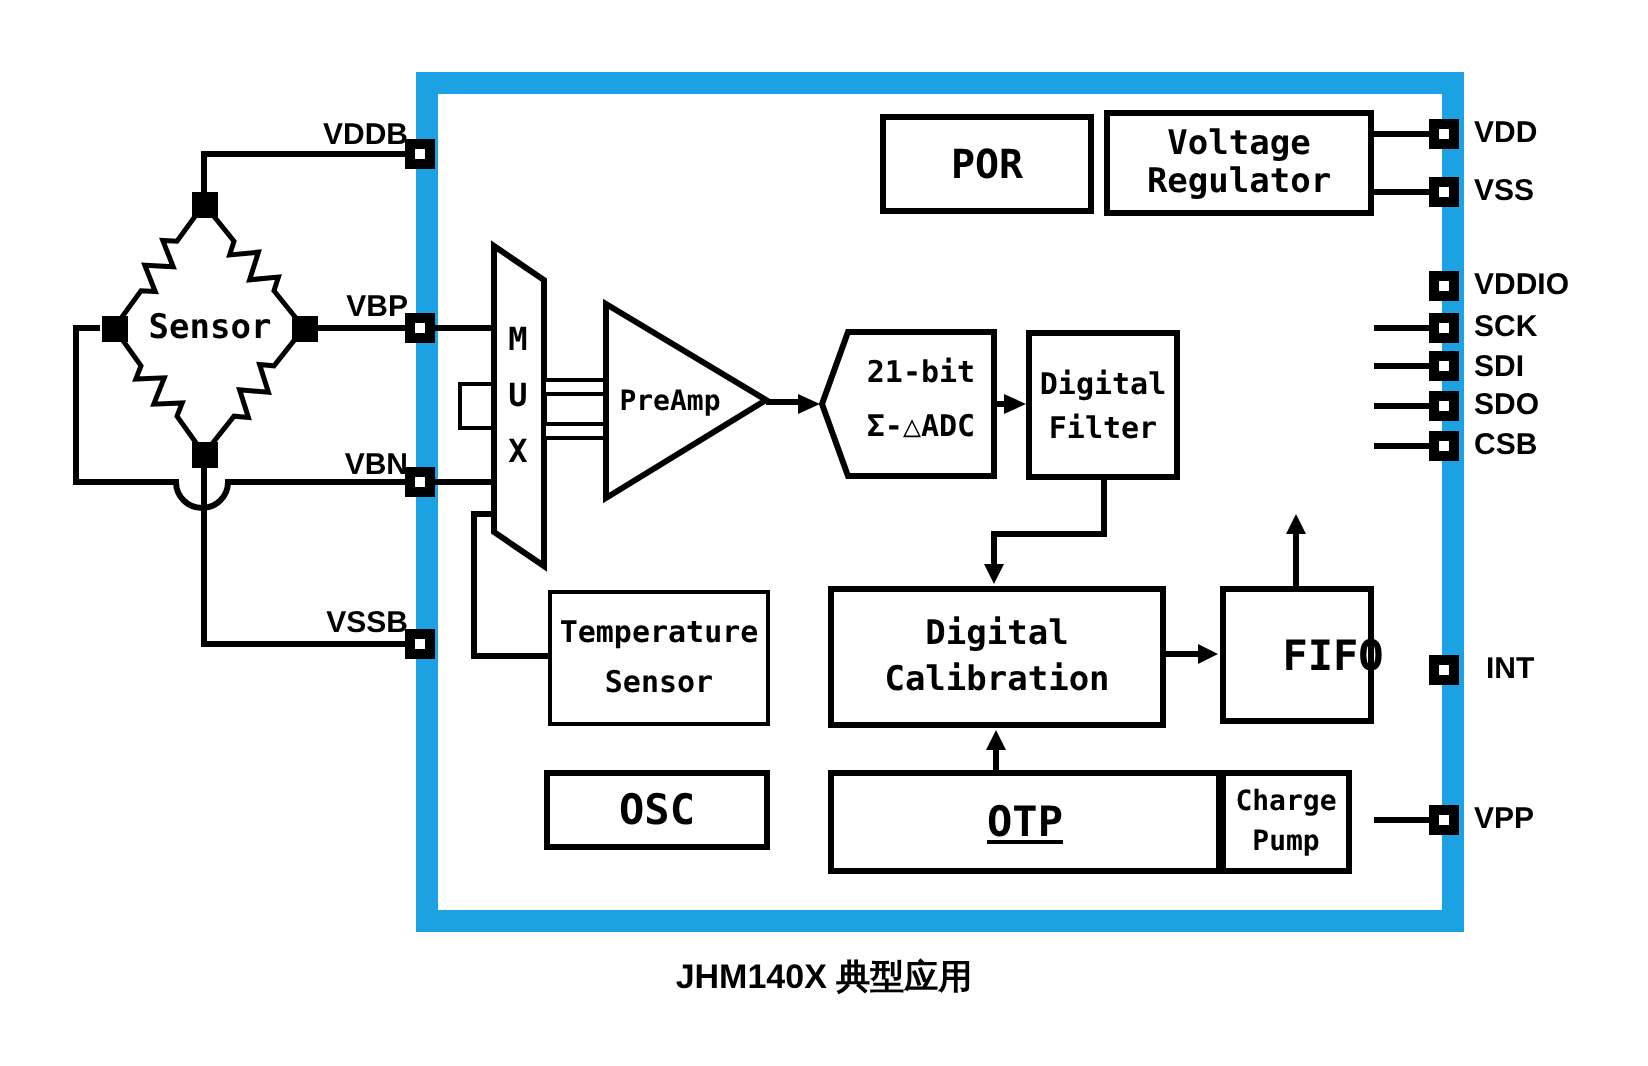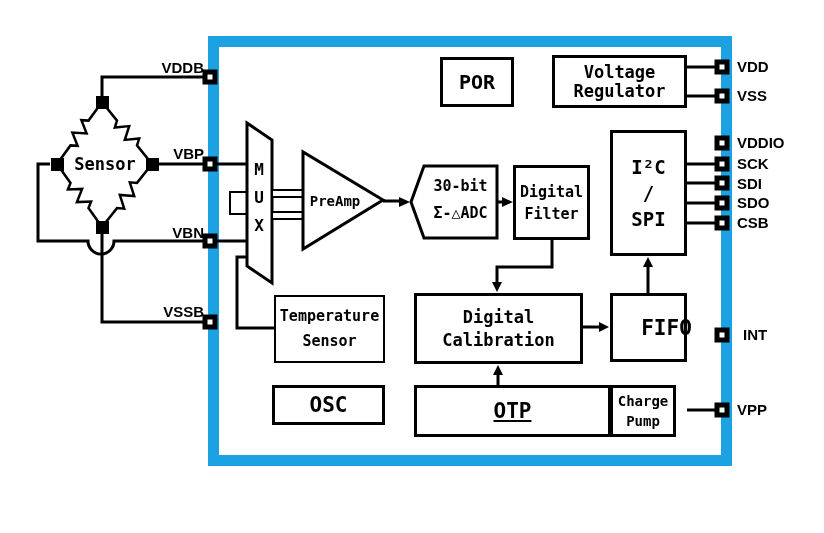--- a/index.html
+++ b/index.html
@@ -96,34 +96,29 @@
       <use href="#pin" x="722" y="143"></use>
       <use href="#pin" x="722" y="164"></use>
       <use href="#pin" x="722" y="183"></use>
       <use href="#pin" x="722" y="203"></use>
       <use href="#pin" x="722" y="223"></use>
       <use href="#pin" x="722" y="335"></use>
       <use href="#pin" x="722" y="410"></use>
     </g>
   </svg>
 
-  <div class="block" style="left:440px;top:57px;width:74px;height:50px;font-size:20px;">
+  <div class="block" style="left:440px;top:57px;width:107px;height:50px;font-size:20px;">
     <span>POR</span>
   </div>
 
   <div class="block" style="left:552px;top:55px;width:135px;height:53px;font-size:17px;line-height:19px;">
     <span>Voltage</span>
     <span>Regulator</span>
   </div>
 
-  <div class="block" style="left:610px;top:130px;width:77px;height:126px;font-size:19px;line-height:26px;">
-    <span>I²C</span>
-    <span>/</span>
-    <span>SPI</span>
-  </div>
 
   <div class="block" style="left:513px;top:165px;width:77px;height:75px;font-size:15px;line-height:22px;">
     <span>Digital</span>
     <span>Filter</span>
   </div>
 
   <div class="block" style="left:274px;top:295px;width:111px;height:68px;font-size:15px;line-height:25px;border-width:2px;">
     <span>Temperature</span>
     <span>Sensor</span>
   </div>
@@ -154,33 +149,34 @@
 
   <div class="blocklabel" style="left:246px;top:156px;width:26px;font-size:16px;line-height:28px;">
     <span style="display:block;">M</span>
     <span style="display:block;">U</span>
     <span style="display:block;">X</span>
   </div>
 
   <div class="blocklabel" style="left:303px;top:193px;width:64px;font-size:14px;">PreAmp</div>
 
   <div class="blocklabel" style="left:424px;top:173px;width:73px;font-size:15px;line-height:27px;">
-    <span style="display:block;">30-bit</span>
+    <span style="display:block;">21-bit</span>
     <span style="display:block;">Σ-△ADC</span>
   </div>
 
   <div class="pinlabel rt" style="left:134px;top:59px;">VDDB</div>
   <div class="pinlabel rt" style="left:134px;top:145px;">VBP</div>
   <div class="pinlabel rt" style="left:134px;top:224px;">VBN</div>
   <div class="pinlabel rt" style="left:134px;top:303px;">VSSB</div>
 
   <div class="pinlabel" style="left:737px;top:58px;">VDD</div>
   <div class="pinlabel" style="left:737px;top:87px;">VSS</div>
   <div class="pinlabel" style="left:737px;top:134px;">VDDIO</div>
   <div class="pinlabel" style="left:737px;top:155px;">SCK</div>
   <div class="pinlabel" style="left:737px;top:175px;">SDI</div>
   <div class="pinlabel" style="left:737px;top:194px;">SDO</div>
   <div class="pinlabel" style="left:737px;top:214px;">CSB</div>
   <div class="pinlabel" style="left:743px;top:326px;">INT</div>
   <div class="pinlabel" style="left:737px;top:401px;">VPP</div>
 
+  <div class="caption">JHM140X 典型应用</div>
 
 </div>
 
 </body></html>

